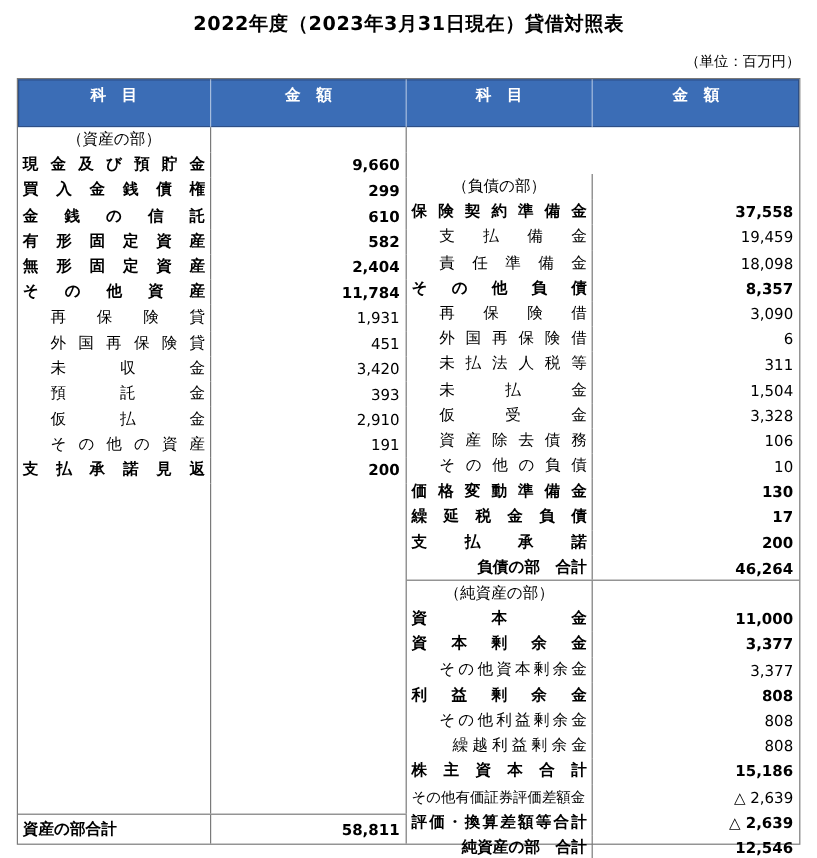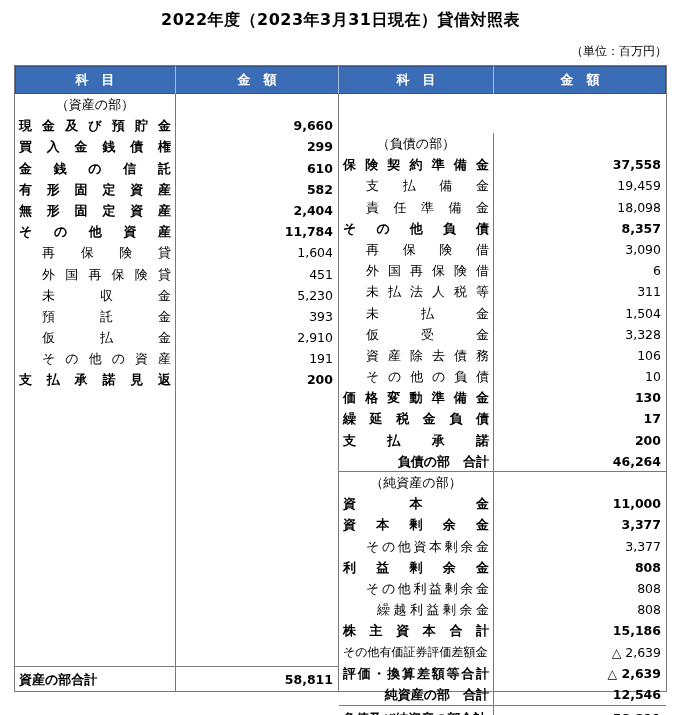--- a/index.html
+++ b/index.html
@@ -29,21 +29,21 @@
     font-size:12px;
   }
   .bs-table{
     width:653px;
     margin:0 14px;
     border:1px solid var(--grid);
     box-sizing:border-box;
   }
   .thead{
     display:flex;
-    height:28px;
+    height:40px;
     line-height:28px;
     background:var(--header-bg);
     box-shadow:inset 0 0 0 1px var(--header-edge);
     color:#fff;
     font-weight:700;
     font-size:13px;
     text-align:center;
   }
   .hcell{box-sizing:border-box;border-right:1px solid rgba(255,255,255,.55);}
   .hcell.h1{width:161px;}
@@ -155,29 +155,29 @@
             <div class="row major">
               <div class="cell item">無形固定資産</div>
               <div class="cell amount">2,404</div>
             </div>
             <div class="row major">
               <div class="cell item">その他資産</div>
               <div class="cell amount">11,784</div>
             </div>
             <div class="row sub">
               <div class="cell item">再保険貸</div>
-              <div class="cell amount">1,604</div>
+              <div class="cell amount">1,931</div>
             </div>
             <div class="row sub">
               <div class="cell item">外国再保険貸</div>
               <div class="cell amount">451</div>
             </div>
             <div class="row sub">
               <div class="cell item">未収金</div>
-              <div class="cell amount">5,230</div>
+              <div class="cell amount">3,420</div>
             </div>
             <div class="row sub">
               <div class="cell item">預託金</div>
               <div class="cell amount">393</div>
             </div>
             <div class="row sub">
               <div class="cell item">仮払金</div>
               <div class="cell amount">2,910</div>
             </div>
             <div class="row sub">

